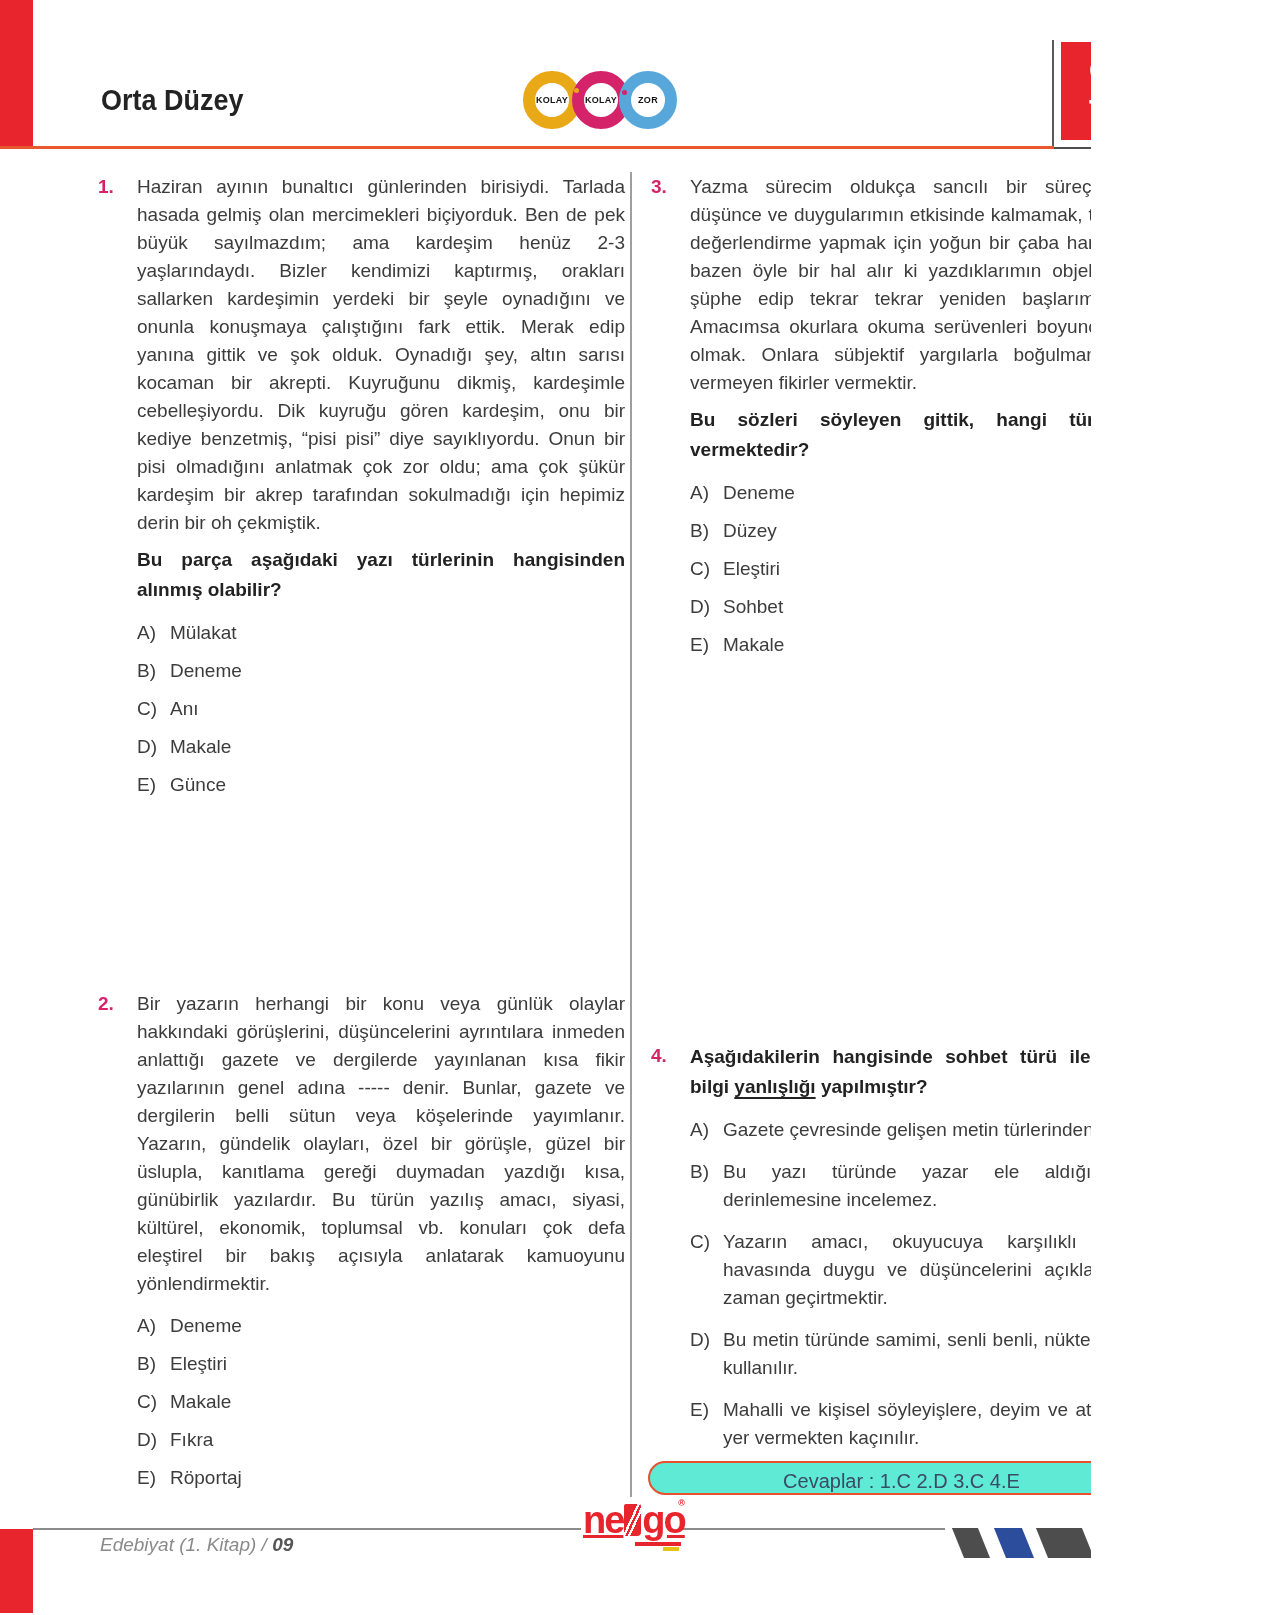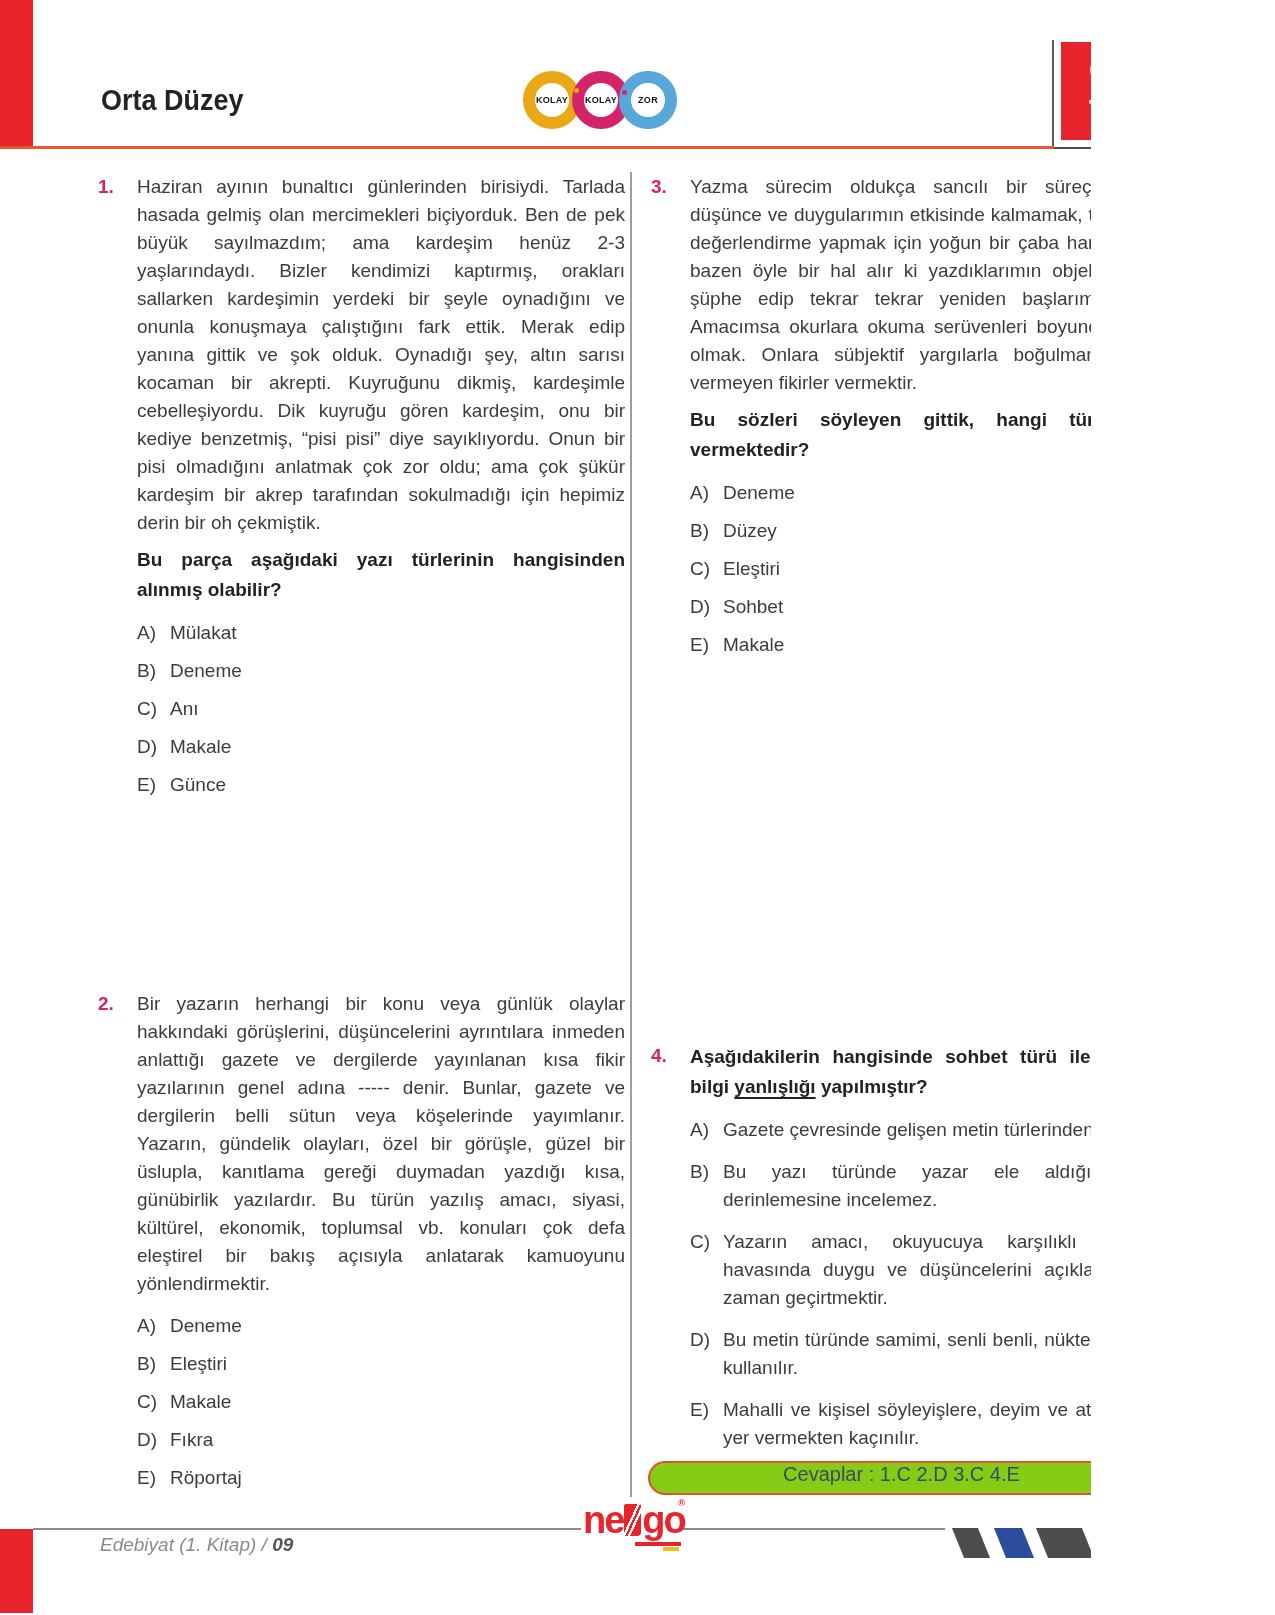--- a/index.html
+++ b/index.html
@@ -46,31 +46,31 @@
   .q4 .stem{margin-top:0;}
   .q4 .option + .option{margin-top:14px;}
   .olabel{width:33px;flex:none;}
   .otext{flex:1;text-align:justify;}
   .ul-word{text-decoration:underline;text-decoration-thickness:2px;text-underline-offset:4px;}
   #q1{left:98px;top:173px;} #q2{left:98px;top:990px;}
   #q3{left:651px;top:173px;} #q4{left:651px;top:1042px;}
 
   
   .answers-pill{position:absolute;left:648px;top:1461px;width:507px;height:34px;box-sizing:border-box;
-                background:#84cc16;border:2px solid #E8512F;border-radius:17px;display:flex;
-                align-items:flex-start;justify-content:center;font-size:20px;color:#3D4A63;}
+                background:#5eead4;border:2px solid #E8512F;border-radius:17px;display:flex;
+                align-items:flex-end;justify-content:center;font-size:20px;color:#3D4A63;}
 
   
   .footer-line-left{position:absolute;left:33px;top:1528px;width:548px;height:2px;background:#8C8C8C;}
   .footer-line-right{position:absolute;left:682px;top:1528px;width:263px;height:2px;background:#8C8C8C;}
   .footer-book{position:absolute;left:100px;top:1534px;font-size:19px;font-style:italic;color:#8A8A8A;}
   .footer-book b{color:#555;font-style:italic;}
   .logo{position:absolute;left:583px;top:1496px;width:104px;height:62px;color:#E8242C;}
   .logo-row{display:flex;align-items:center;height:48px;}
-  .logo-ne,.logo-go{font-size:38px;font-weight:bold;letter-spacing:-2px;line-height:40px;}
+  .logo-ne,.logo-go{font-size:38px;font-weight:bold;letter-spacing:-2px;line-height:40px;text-decoration:underline;}
   .logo-book{width:17px;height:32px;margin:0 1px;background:
       linear-gradient(115deg,#E8242C 42%,#fff 42% 50%,#E8242C 50% 58%,#fff 58% 66%,#E8242C 66%);
       border-radius:2px 2px 4px 2px;}
   .logo-reg{position:absolute;right:2px;top:2px;font-size:9px;font-weight:bold;}
   .logo-underline{position:absolute;left:52px;top:46px;width:46px;height:4px;background:#E8242C;}
   .logo-accent{position:absolute;left:80px;top:51px;width:16px;height:4px;background:#E9C216;}
 
   .stripe{position:absolute;top:1528px;height:30px;transform:skewX(22deg);}
   .stripe-d1{left:958px;width:26px;background:#4D4D4D;}
   .stripe-b{left:1000px;width:28px;background:#2C4C9C;}

